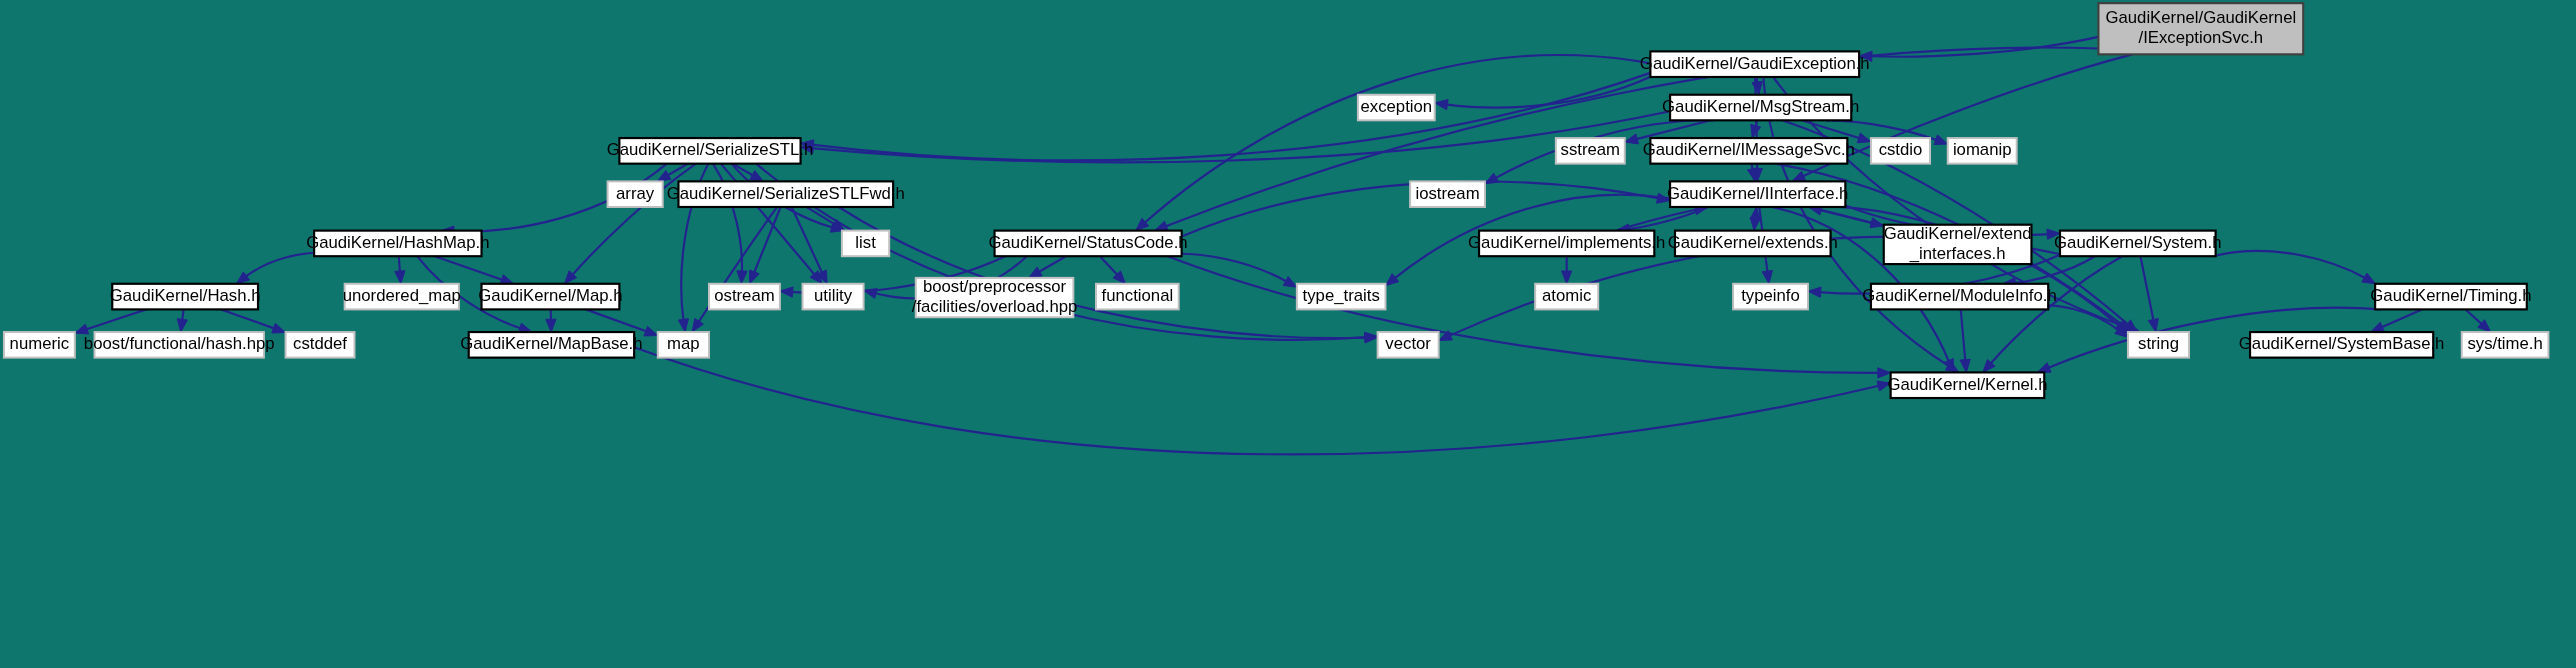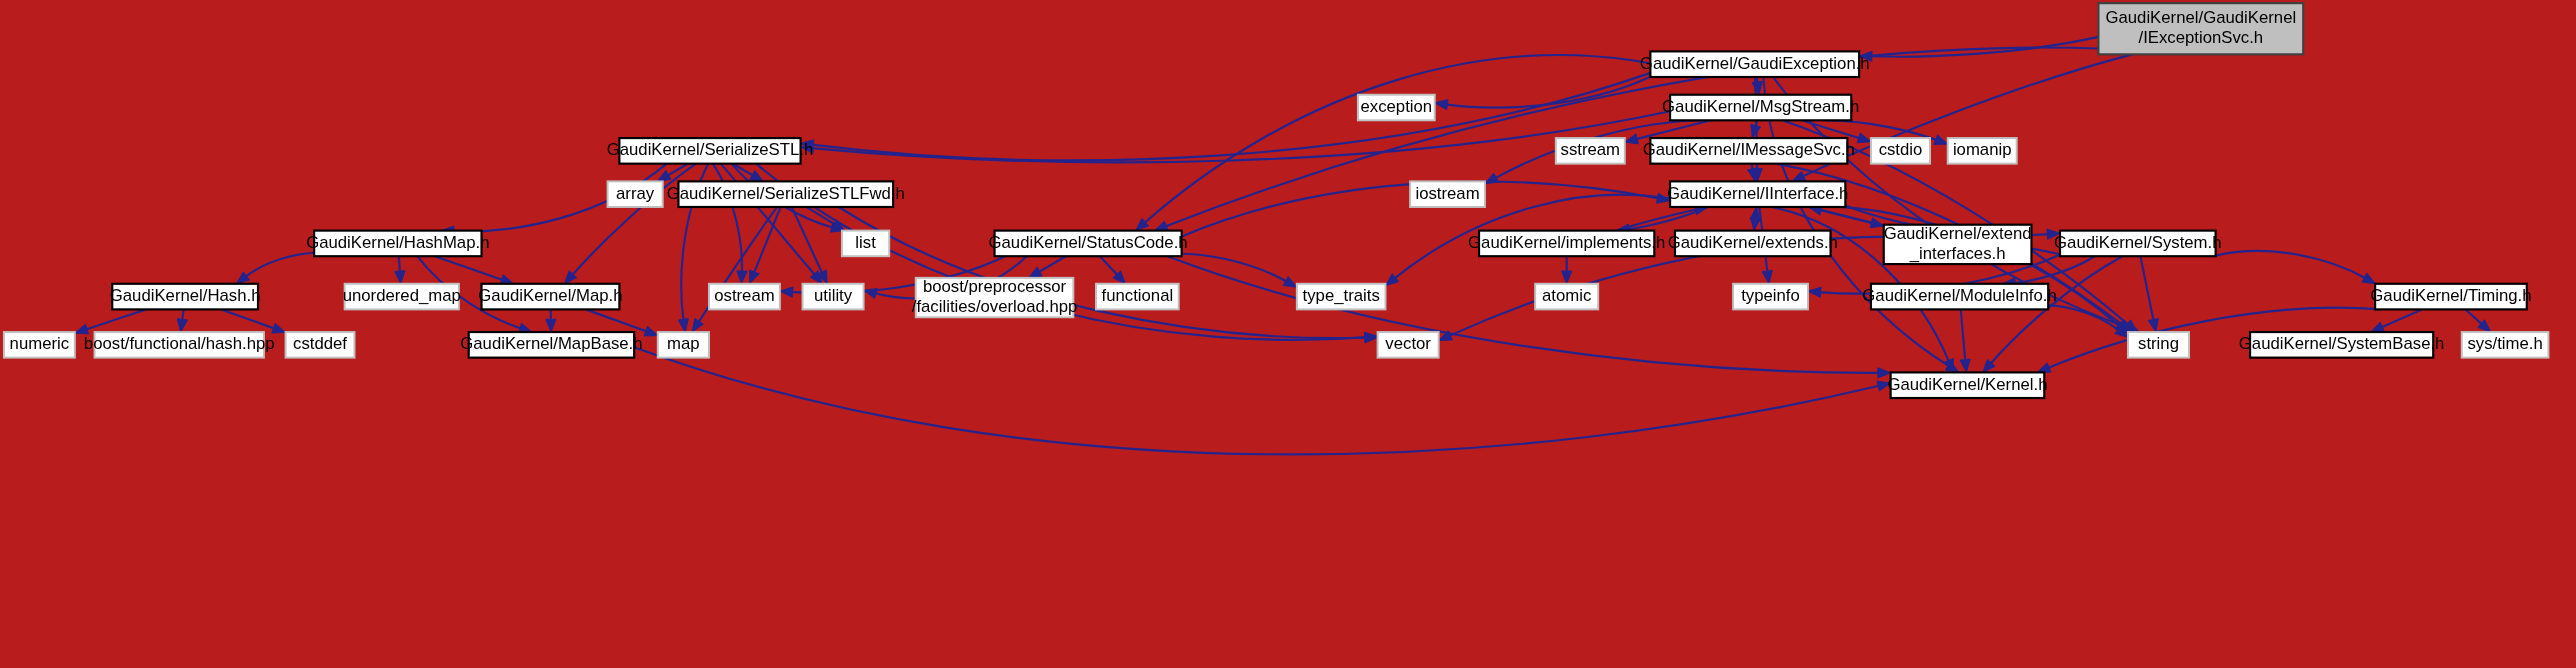--- a/index.html
+++ b/index.html
@@ -7,21 +7,21 @@
     padding: 0;
     background: #ffffff;
   }
   body {
     font-family: "Liberation Sans", sans-serif;
   }
   #graph-wrap {
     position: relative;
     width: 2576px;
     height: 669px;
-    background: #b91c1c;
+    background: #0f766e;
     overflow: hidden;
   }
   svg#graph {
     position: absolute;
     left: 0;
     top: 0;
     width: 2576px;
     height: 669px;
     display: block;
   }

